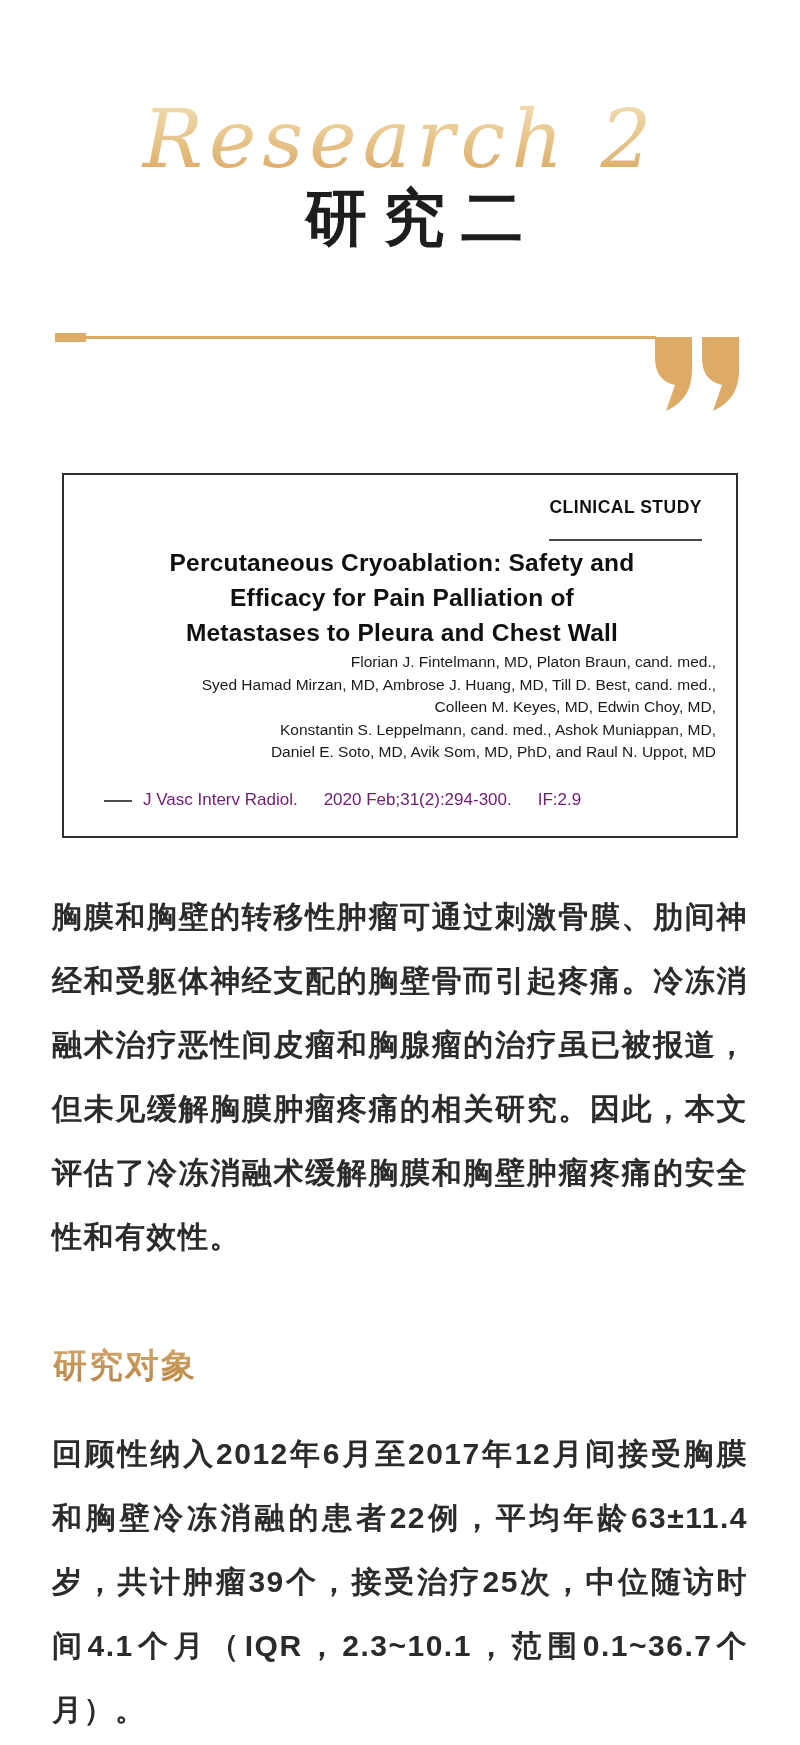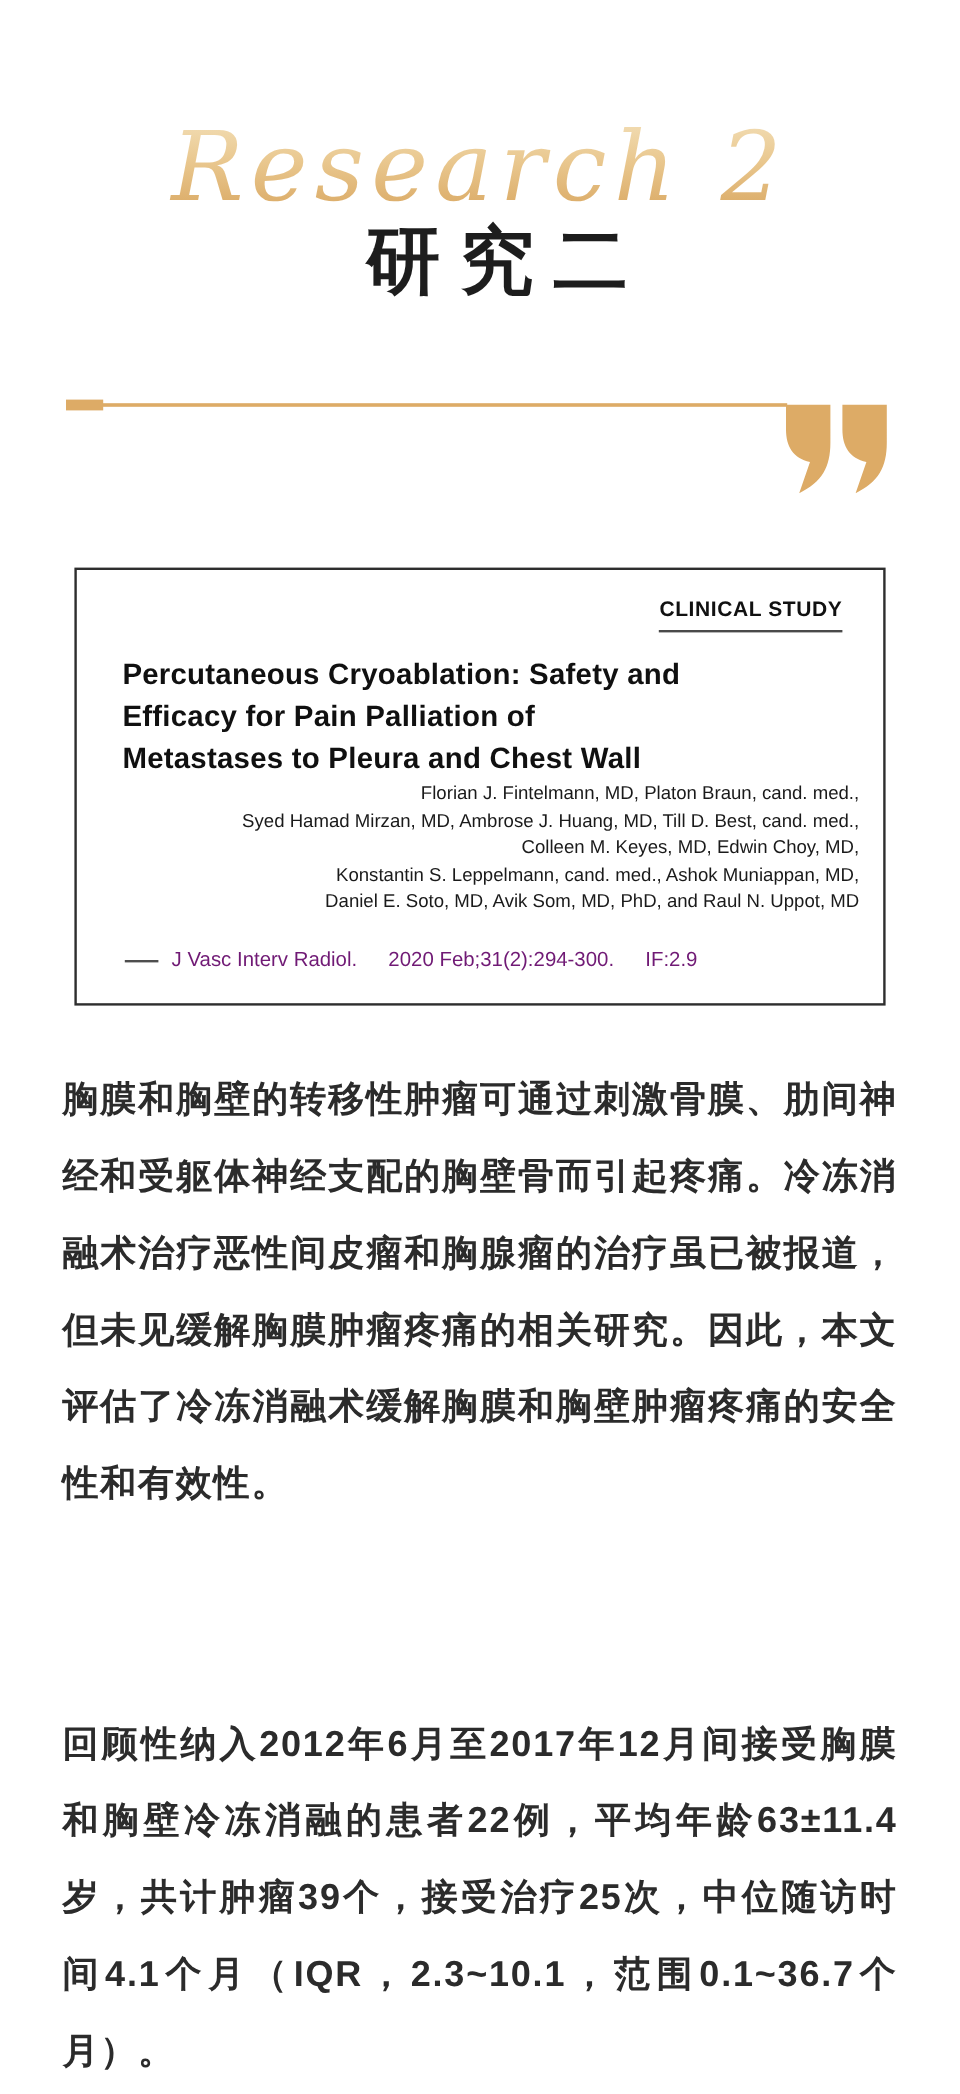--- a/index.html
+++ b/index.html
@@ -30,24 +30,24 @@
   .divider-line{position:absolute;left:55px;top:336px;width:601px;height:3px;background:#ddab66;}
   .quote-mark{position:absolute;left:655px;top:337px;width:86px;height:74px;}
   
   .paper-card{
     position:absolute;left:62px;top:473px;width:676px;height:365px;
     border:2px solid #2e2e2e;background:#ffffff;box-sizing:border-box;
   }
   .paper-tag{
     position:absolute;top:22px;right:34px;
     font-size:17.5px;font-weight:700;letter-spacing:0.5px;color:#111111;
-    padding-bottom:7px;border-bottom:2px solid #4a4a4a;
+    padding-bottom:21px;border-bottom:2px solid #4a4a4a;
   }
   .paper-title{
-    position:absolute;top:70px;right:34px;width:600px;text-align:left;
+    position:absolute;top:70px;right:34px;width:600px;text-align:center;
     font-size:24.5px;font-weight:700;line-height:35px;color:#101010;letter-spacing:0.2px;
   }
   .paper-authors{
     position:absolute;top:176px;right:20px;width:630px;text-align:right;
     font-size:15.5px;line-height:22.5px;color:#1a1a1a;
   }
   .paper-citation{
     position:absolute;top:315px;left:40px;width:600px;
     font-size:17px;color:#701a75;white-space:nowrap;
   }
@@ -110,16 +110,17 @@
       <div>Daniel E. Soto, MD, Avik Som, MD, PhD, and Raul N. Uppot, MD</div>
     </div>
 
     <div class="paper-citation">
       <span class="cite-dash"></span><span class="cite-journal">J Vasc Interv Radiol.</span><span class="cite-issue">2020 Feb;31(2):294-300.</span><span class="cite-if">IF:2.9</span>
     </div>
   </div>
 
   <div class="cn-paragraph para-intro">胸膜和胸壁的转移性肿瘤可通过刺激骨膜、肋间神经和受躯体神经支配的胸壁骨而引起疼痛。冷冻消融术治疗恶性间皮瘤和胸腺瘤的治疗虽已被报道，但未见缓解胸膜肿瘤疼痛的相关研究。因此，本文评估了冷冻消融术缓解胸膜和胸壁肿瘤疼痛的安全性和有效性。</div>
 
+  <div class="section-heading">研究对象</div>
 
   <div class="cn-paragraph para-subjects">回顾性纳入2012年6月至2017年12月间接受胸膜和胸壁冷冻消融的患者22例，平均年龄63±11.4岁，共计肿瘤39个，接受治疗25次，中位随访时间4.1个月（IQR，2.3~10.1，范围0.1~36.7个月）。</div>
 
 </div>
 
 </body></html>

